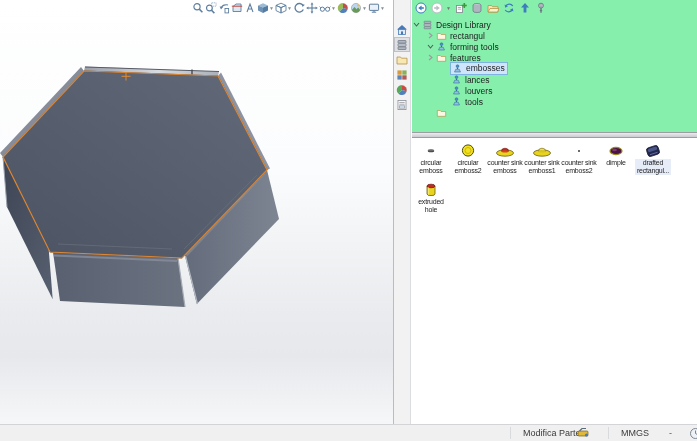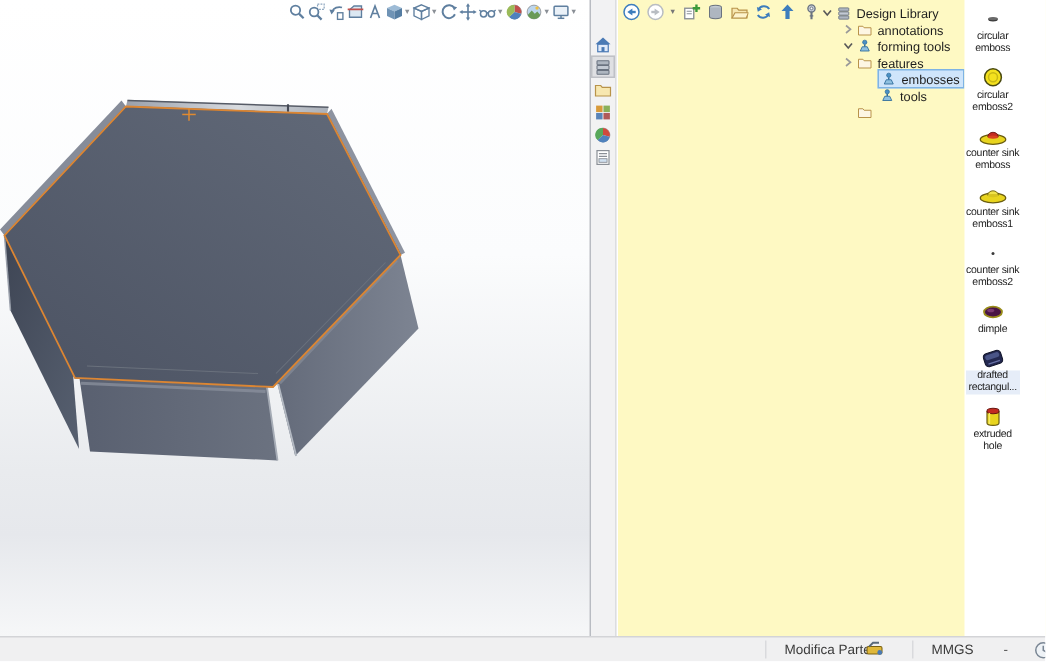--- a/index.html
+++ b/index.html
@@ -19,34 +19,34 @@
 
   
   .vsep{position:absolute;left:393px;top:0;width:1px;height:424px;background:#b9bcc2;}
   .strip{position:absolute;left:394px;top:0;width:17px;height:424px;background:#f2f2f3;border-right:1px solid #dcdde0;box-sizing:border-box;}
   .tabs{margin-top:22px;display:flex;flex-direction:column;align-items:center;}
   .tab{width:16px;height:15px;display:flex;align-items:center;justify-content:center;}
   .tab svg{width:12px;height:12px;}
   .tab.active{background:#dfe0e3;border:1px solid #bfc1c6;box-sizing:border-box;}
 
   
-  .panel{position:absolute;left:412px;top:0;width:285px;height:424px;background:#fef9c3;display:flex;flex-direction:row;}
+  .panel{position:absolute;left:412px;top:0;width:285px;height:424px;background:#86efac;display:flex;flex-direction:column;}
   .ptb{height:16px;display:flex;align-items:center;gap:3px;padding-left:2px;flex:none;}
   .ptb .pb{width:13px;height:13px;display:flex;align-items:center;justify-content:center;}
   .ptb .pb svg{width:12px;height:12px;}
   .pcaret{font-size:5px;color:#777;width:5px;}
 
   .tree{height:116px;overflow:hidden;font-size:8.5px;color:#1d1d1d;padding-top:3px;box-sizing:border-box;flex:none;}
   .trow{display:flex;align-items:center;height:11px;white-space:nowrap;}
   .chev{width:9px;height:9px;display:flex;align-items:center;justify-content:center;flex:none;}
   .chev svg{width:7px;height:7px;}
   .ticon{width:12px;height:11px;display:flex;align-items:center;justify-content:center;margin-right:3px;flex:none;}
   .ticon svg{width:11px;height:10px;}
   .ind1{padding-left:14px;} .ind2{padding-left:38px;}
-  .sel{display:inline-flex;align-items:center;background:#cfe5fb;border:1px solid #7eb3e4;padding:0 2px 0 0;}
+  .sel{display:inline-flex;background:#cfe5fb;border:1px solid #7eb3e4;padding:0 2px 0 0;}
 
   .splitter{height:6px;flex:none;border-top:1px solid #9b9da3;border-bottom:1px solid #9b9da3;
             background:linear-gradient(180deg,#ececee,#c9cbcf);box-sizing:border-box;}
 
   .library{flex:1;background:#fff;padding:4px 0 0 1px;display:flex;flex-wrap:wrap;align-content:flex-start;}
   .lib-item{width:36px;margin:0 1px 6px 0;text-align:center;font-size:7px;line-height:8px;color:#1d1d1d;letter-spacing:-0.2px;}
   .lib-thumb{height:16px;display:flex;align-items:flex-end;justify-content:center;margin-bottom:1px;}
   .lib-thumb svg{width:26px;height:15px;}
   .lib-lbl span{display:block;white-space:nowrap;}
   .lbl-sel{background:#e6edf8;}
@@ -354,21 +354,21 @@
         <span class="chev">
             <svg viewBox="0 0 7 7">
               <polyline points="2,1 5,3.5 2,6" fill="none" stroke="#9a9a9a" stroke-width="1.1"></polyline>
             </svg>
           </span>
         <span class="ticon">
             <svg viewBox="0 0 12 12">
               <path d="M1,3 L4.5,3 L5.5,4.2 L11,4.2 L11,10 L1,10 Z" fill="#fdf6e3" stroke="#b8934a" stroke-width="0.8"></path>
             </svg>
           </span>
-        <span>annotations</span>
+        <span>rectangul</span>
       </div>
       <div class="trow ind1">
         <span class="chev">
             <svg viewBox="0 0 7 7">
               <polyline points="1,2 3.5,5 6,2" fill="none" stroke="#5a5a5a" stroke-width="1.1"></polyline>
             </svg>
           </span>
         <span class="ticon">
             <svg viewBox="0 0 12 12">
               <circle cx="6" cy="2.6" r="1.7" fill="#4a90c4" stroke="#2f6d9c" stroke-width="0.6"></circle>
@@ -395,20 +395,40 @@
         <span class="sel">
           <span class="ticon">
               <svg viewBox="0 0 12 12">
                 <circle cx="6" cy="2.6" r="1.7" fill="#4a90c4" stroke="#2f6d9c" stroke-width="0.6"></circle>
                 <line x1="6" y1="4.3" x2="6" y2="6.2" stroke="#2f6d9c" stroke-width="1.2"></line>
                 <path d="M2.4,9.6 L9.6,9.6 L8,6.2 L4,6.2 Z" fill="#8fc0e0" stroke="#2f6d9c" stroke-width="0.7"></path>
               </svg>
             </span>
           <span>embosses</span>
         </span>
+      </div>
+      <div class="trow ind2">
+        <span class="ticon">
+            <svg viewBox="0 0 12 12">
+              <circle cx="6" cy="2.6" r="1.7" fill="#4a90c4" stroke="#2f6d9c" stroke-width="0.6"></circle>
+              <line x1="6" y1="4.3" x2="6" y2="6.2" stroke="#2f6d9c" stroke-width="1.2"></line>
+              <path d="M2.4,9.6 L9.6,9.6 L8,6.2 L4,6.2 Z" fill="#8fc0e0" stroke="#2f6d9c" stroke-width="0.7"></path>
+            </svg>
+          </span>
+        <span>lances</span>
+      </div>
+      <div class="trow ind2">
+        <span class="ticon">
+            <svg viewBox="0 0 12 12">
+              <circle cx="6" cy="2.6" r="1.7" fill="#4a90c4" stroke="#2f6d9c" stroke-width="0.6"></circle>
+              <line x1="6" y1="4.3" x2="6" y2="6.2" stroke="#2f6d9c" stroke-width="1.2"></line>
+              <path d="M2.4,9.6 L9.6,9.6 L8,6.2 L4,6.2 Z" fill="#8fc0e0" stroke="#2f6d9c" stroke-width="0.7"></path>
+            </svg>
+          </span>
+        <span>louvers</span>
       </div>
       <div class="trow ind2">
         <span class="ticon">
             <svg viewBox="0 0 12 12">
               <circle cx="6" cy="2.6" r="1.7" fill="#4a90c4" stroke="#2f6d9c" stroke-width="0.6"></circle>
               <line x1="6" y1="4.3" x2="6" y2="6.2" stroke="#2f6d9c" stroke-width="1.2"></line>
               <path d="M2.4,9.6 L9.6,9.6 L8,6.2 L4,6.2 Z" fill="#8fc0e0" stroke="#2f6d9c" stroke-width="0.7"></path>
             </svg>
           </span>
         <span>tools</span>

